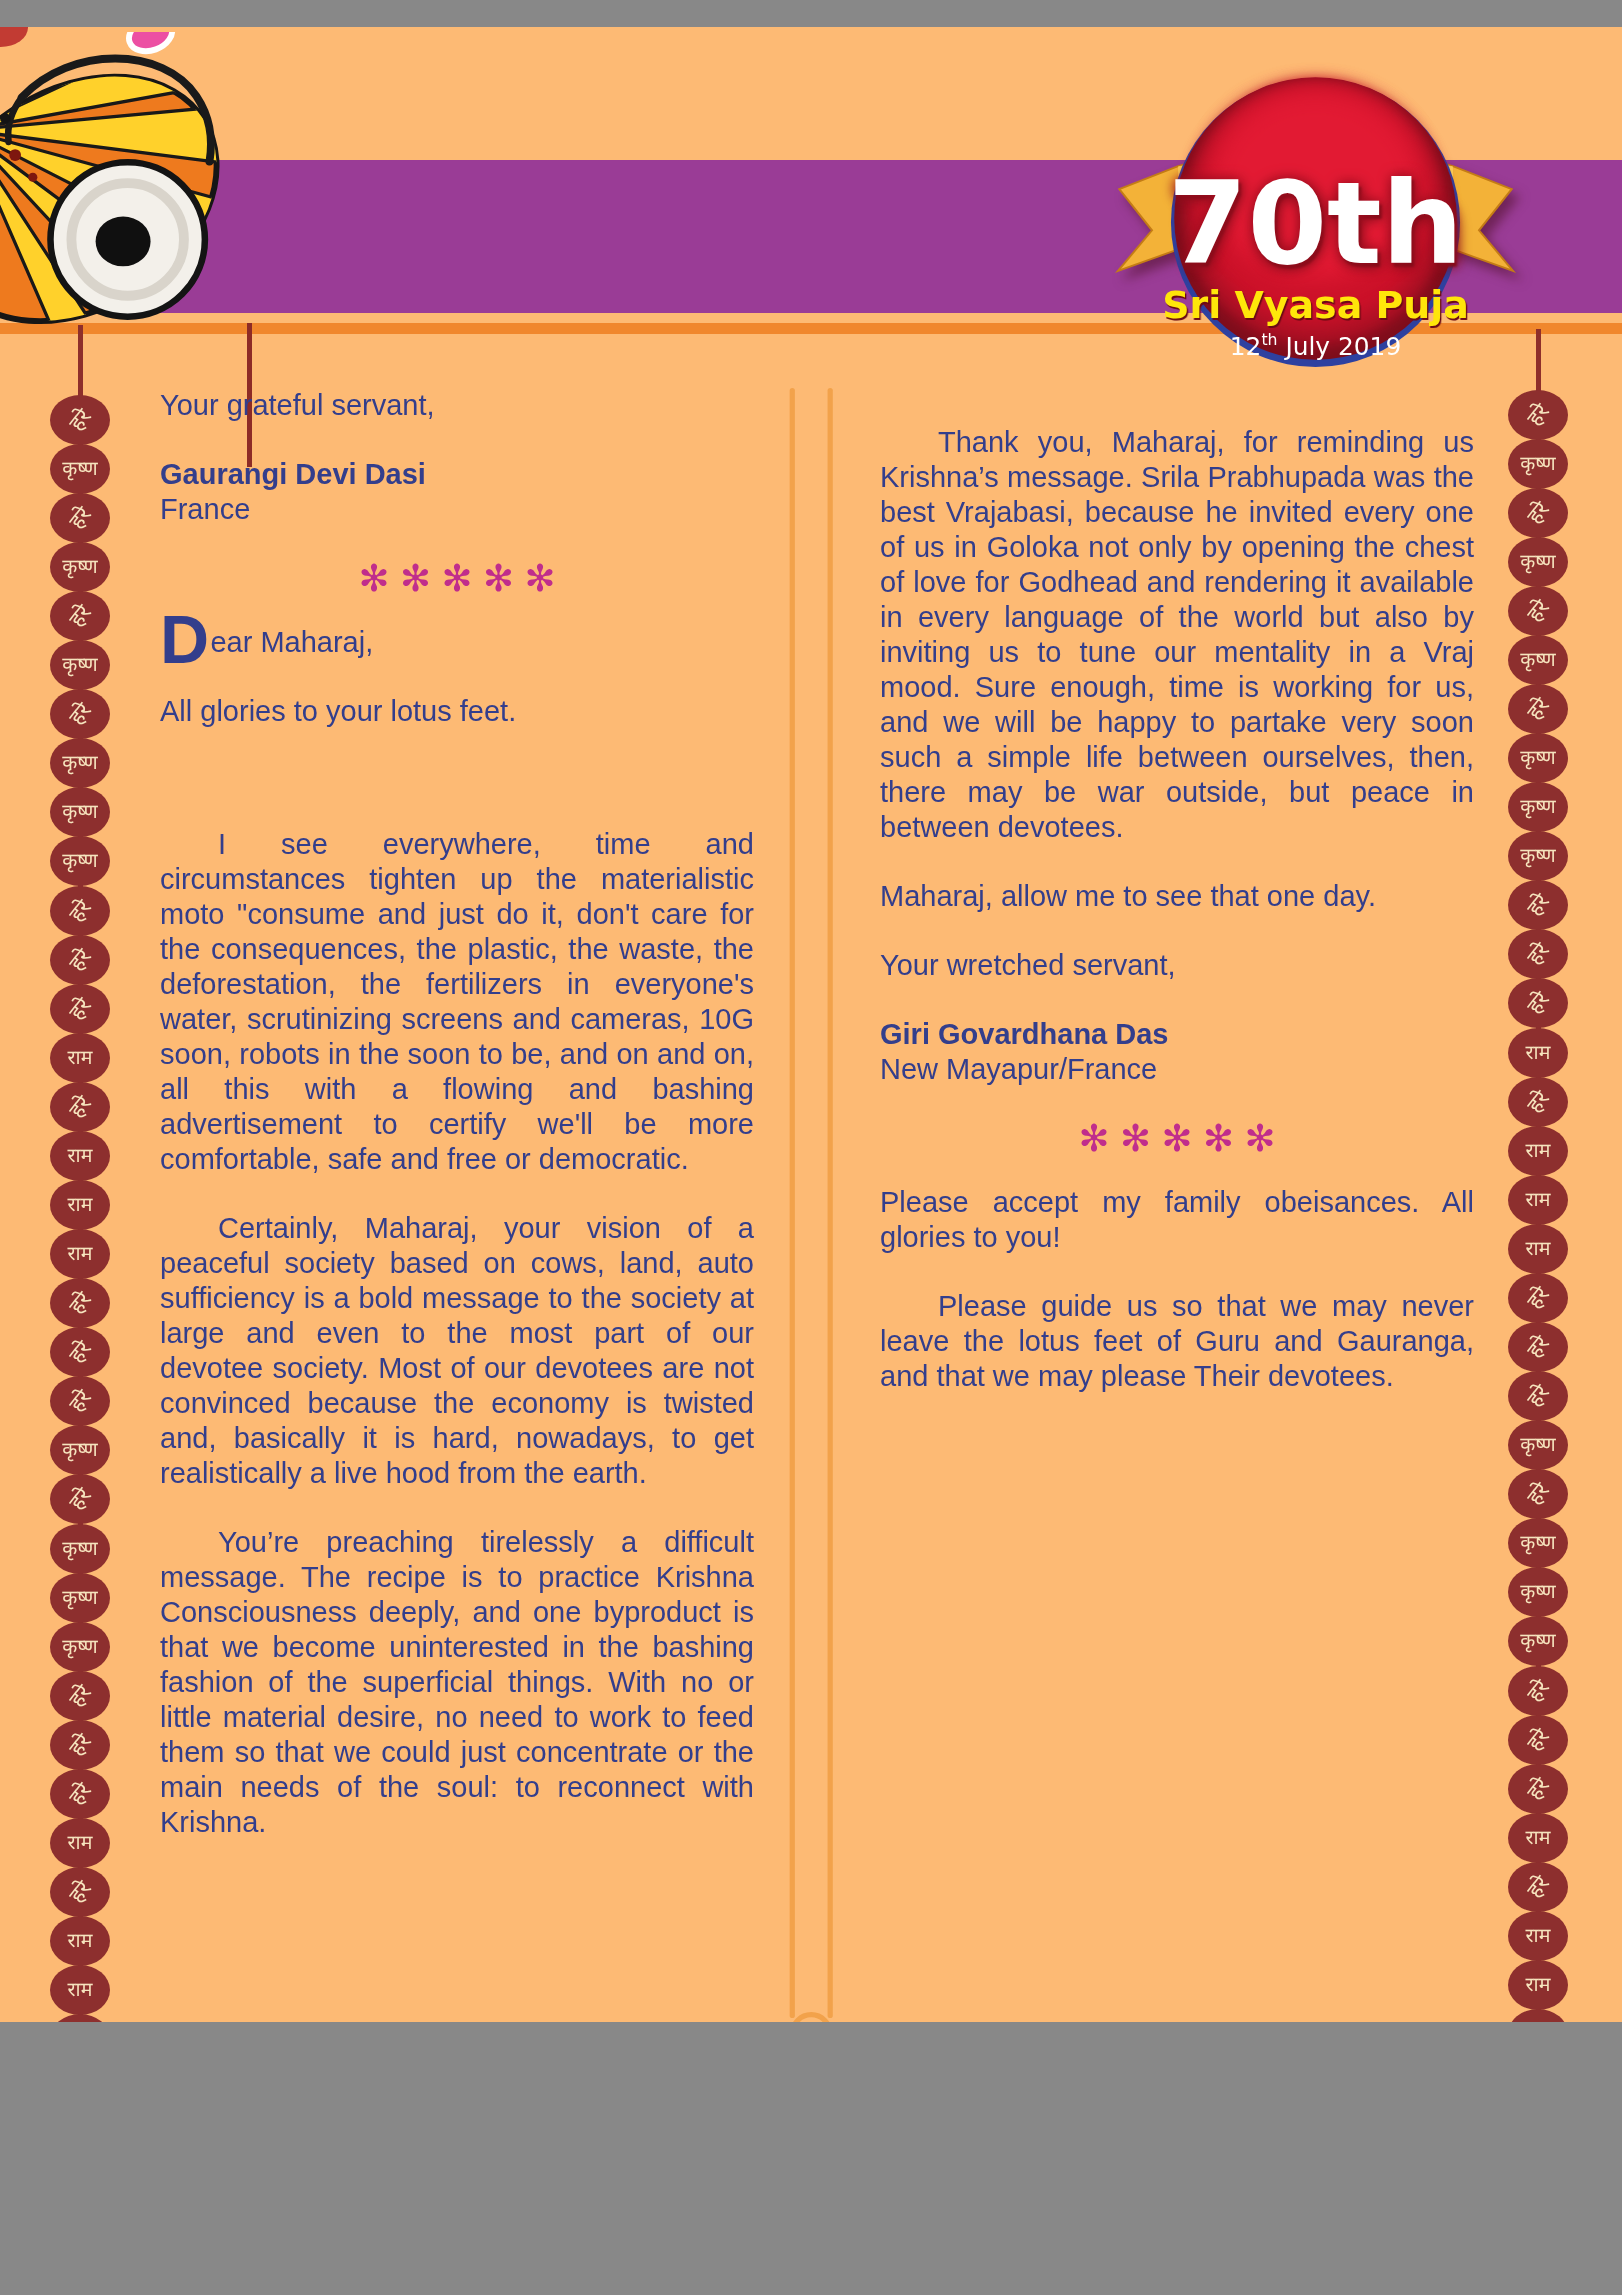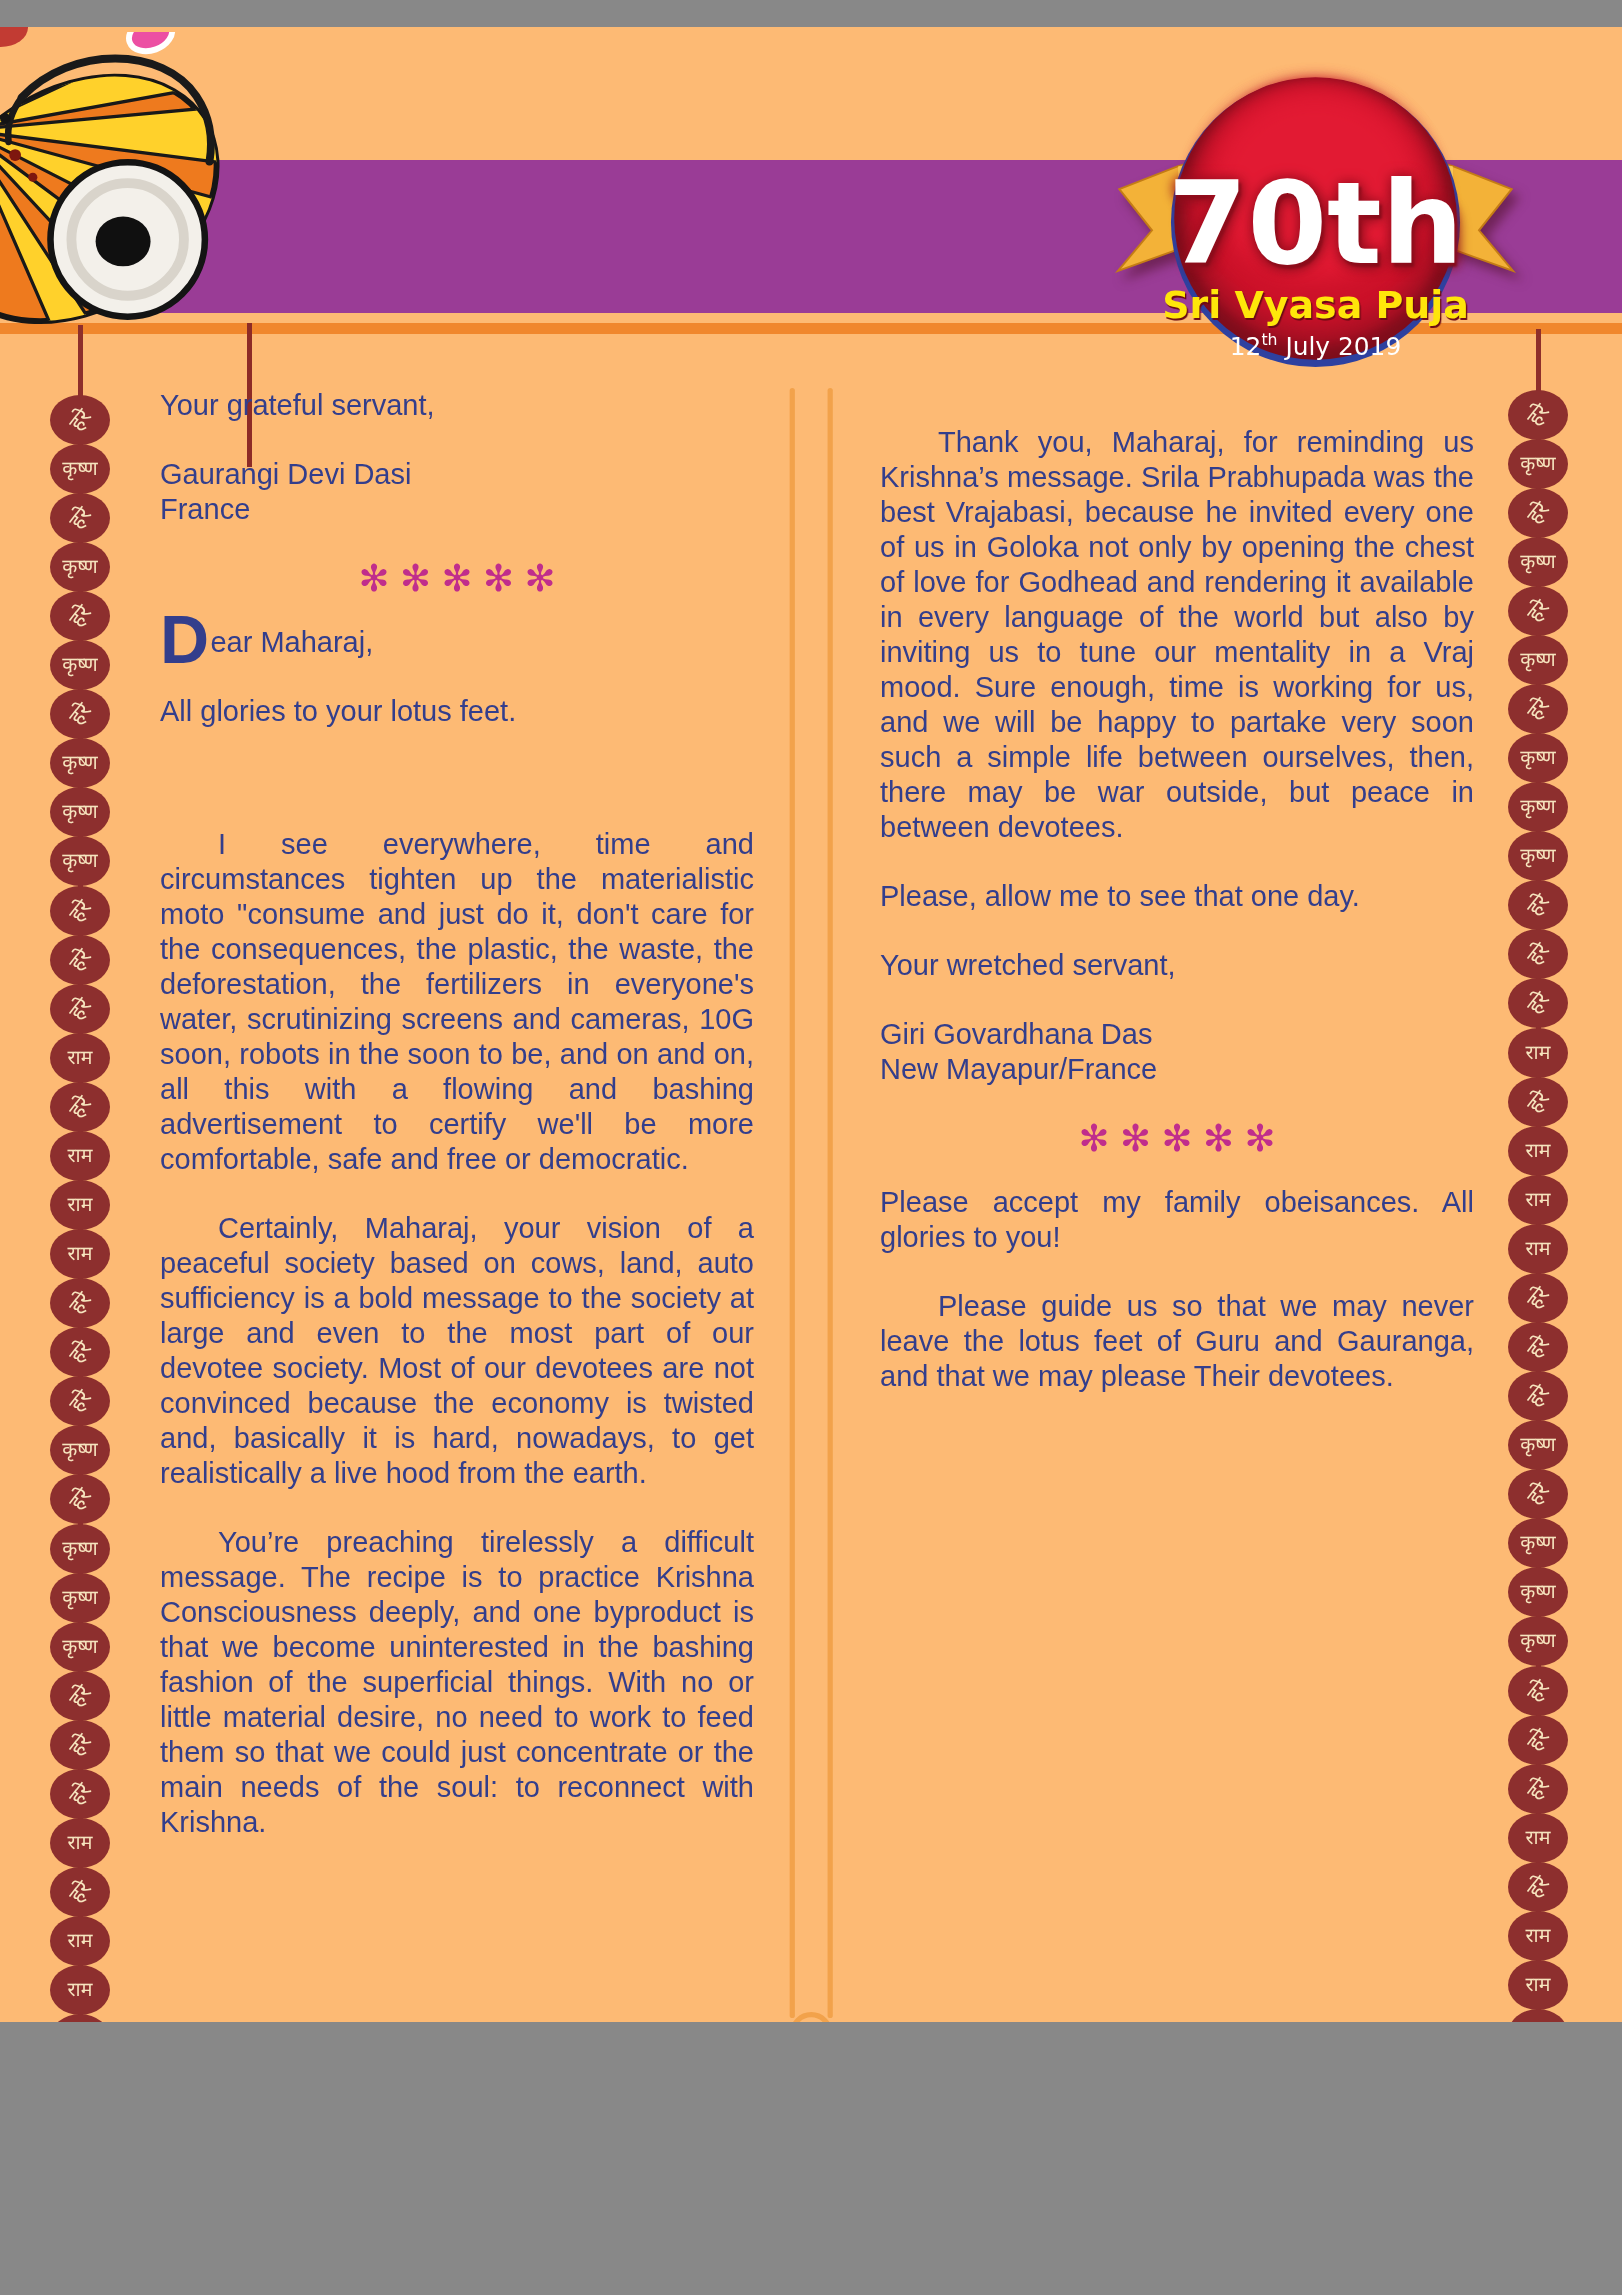--- a/index.html
+++ b/index.html
@@ -26,21 +26,21 @@
   .bead span{font-family:"DejaVu Sans",sans-serif;color:#F6E4BE;font-size:19.6px;line-height:1;
              display:inline-block;white-space:nowrap;}
   .bead span.rot{transform:rotate(-52deg);font-size:21.6px;}
   .bead.v{width:52px;height:71px;}
   .bead.v span{font-size:18.3px;}
   
   .col{position:absolute;width:594px;color:#333E8C;font-size:29px;line-height:35px;}
   .col-left{left:160px;top:361px;}
   .col-right{left:880px;top:361px;}
   .col p{margin:0 0 34px;text-align:justify;}
-  .col p.tight{margin-bottom:0;}
+  .col p.tight{margin-bottom:0;font-weight:bold;}
   .col p.indent{text-indent:58px;}
   .col p.stars{text-align:center;color:#C02D8C;font-size:37px;letter-spacing:10.5px;
                margin-bottom:29px;text-indent:10.5px;}
   .dc{font-size:68px;font-weight:bold;letter-spacing:1.3px;line-height:0;vertical-align:-10.5px;}
   
   .pageno{position:absolute;left:753px;top:2132px;width:126px;height:108px;background:#E8573B;
           border-radius:45% 55% 60% 40% / 55% 48% 52% 45%;transform:rotate(-6deg);
           display:flex;align-items:center;justify-content:center;}
   .pageno span{color:#FFFFFF;font-weight:bold;font-size:51px;font-family:"Liberation Sans",sans-serif;}
 </style>
@@ -400,21 +400,21 @@
       <p class="plain">France</p>
       <p class="stars" style="margin-top: 19.6px;">✻✻✻✻✻</p>
       <p class="dropcap" style="margin-top: 23.6px;"><span class="dc">D</span>ear Maharaj,</p>
       <p class="plain">All glories to your lotus feet.</p>
       <p class="indent" style="margin-top: 98px;">I see everywhere, time and circumstances tighten up the materialistic moto "consume and just do it, don't care for the consequences, the plastic, the waste, the deforestation, the fertilizers in everyone's water, scrutinizing screens and cameras, 10G soon, robots in the soon to be,  and on and on, all this with a flowing and bashing advertisement to certify we'll be more comfortable, safe and free or democratic.</p>
       <p class="indent">Certainly, Maharaj, your vision of a peaceful society based on cows, land, auto sufficiency is a bold message to the society at large and even to the most part of our devotee society. Most of our devotees are not convinced because the economy is twisted and, basically it is hard, nowadays, to get realistically a live hood from the earth.</p>
       <p class="indent">You’re preaching tirelessly a difficult message. The recipe is to practice Krishna Consciousness deeply, and one byproduct is that we become uninterested in the bashing fashion of the superficial things. With no or little material desire, no need to work to feed them so that we could just concentrate or the main needs of the soul: to reconnect with Krishna.</p>
     </div>
   <div class="col col-right" id="col-right">
       <p class="indent" style="margin-top: 37px;">Thank you, Maharaj, for reminding us Krishna’s message. Srila Prabhupada was the best Vrajabasi, because he invited every one of us in Goloka not only by opening the chest of love for Godhead and rendering it available in every language of the world but also by inviting us to tune our mentality in a Vraj mood. Sure enough, time is working for us, and we will be happy to partake very soon such a simple life between ourselves, then, there may be war outside, but peace in between devotees.</p>
-      <p class="plain">Please, allow me to see that one day.</p>
+      <p class="plain">Maharaj, allow me to see that one day.</p>
       <p class="plain">Your wretched servant,</p>
       <p class="plain tight">Giri Govardhana Das</p>
       <p class="plain">New Mayapur/France</p>
       <p class="stars" style="margin-top: 19.6px;">✻✻✻✻✻</p>
       <p class="plain">Please accept my family obeisances. All glories to you!</p>
       <p class="indent">Please guide us so that we may never leave the lotus feet of Guru and Gauranga, and that we may please Their devotees.</p>
     </div>
 
   <svg class="tassel" width="170" height="84" viewBox="0 0 260 128">
     <g stroke="#A43C2B" stroke-linecap="round" fill="none">

